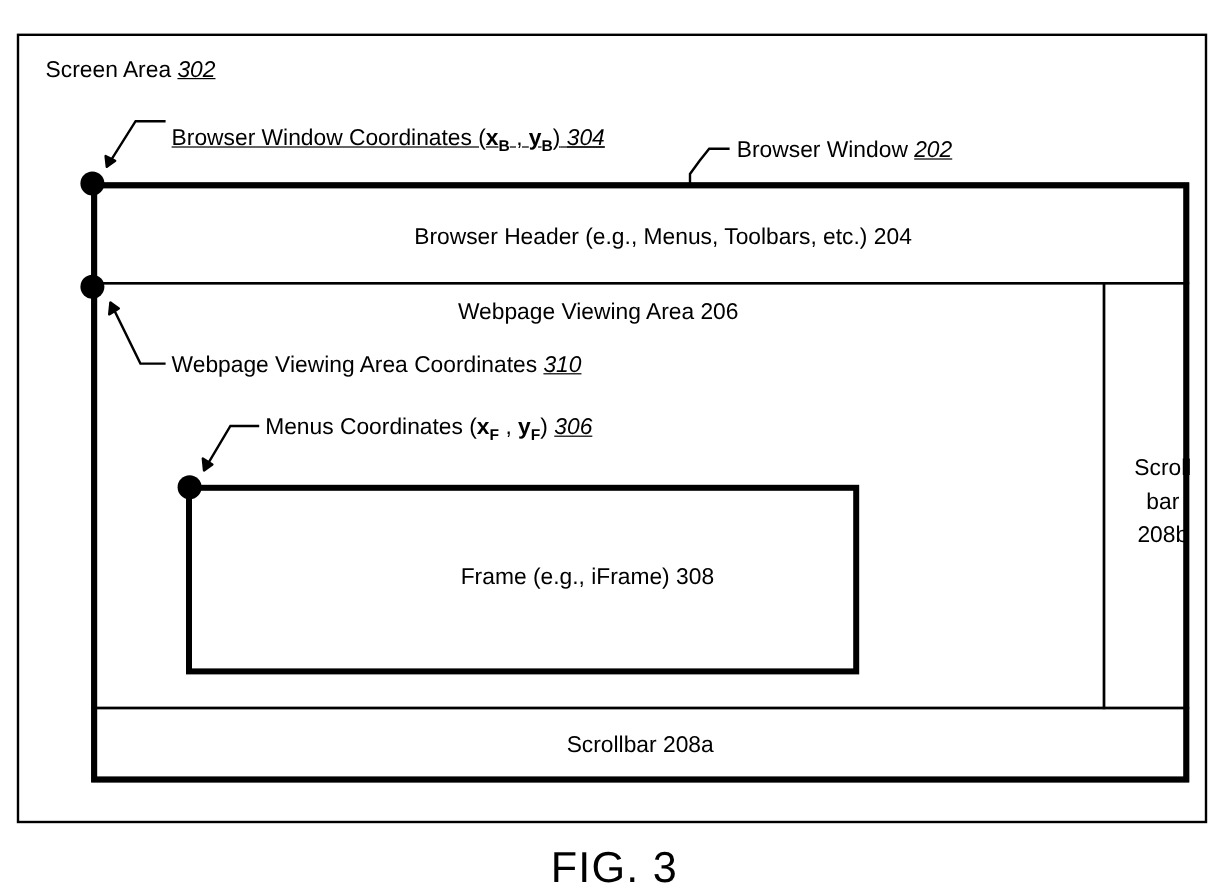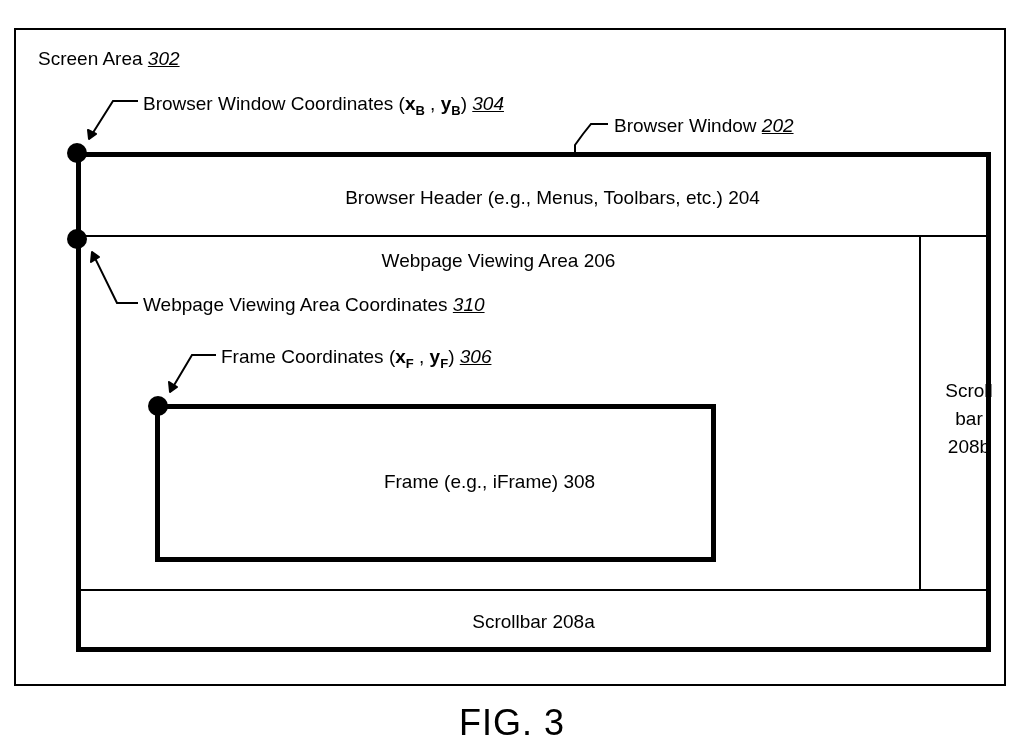--- a/index.html
+++ b/index.html
@@ -89,21 +89,21 @@
     font-style: italic;
     text-decoration: underline;
   }
   .centered {
     position: absolute;
     text-align: center;
     font-size: 19px;
     line-height: 23px;
   }
   .lbl-screen-area { left: 26px; top: 47px; margin-left: 12px; }
-  .lbl-browser-coords { left: 143px; top: 92px; }
+  .lbl-browser-coords { left: 143px; top: 104px; text-decoration: underline; }
   .lbl-browser-window { left: 614px; top: 114px; }
   .lbl-browser-header {
     left: 64px; top: 186px; width: 977px;
   }
   .lbl-viewing-area {
     left: 76px; top: 249px; width: 845px; text-align: center;
   }
   .lbl-viewing-coords { left: 143px; top: 293px; }
   .lbl-frame-coords { left: 221px; top: 345px; }
   .lbl-frame {
@@ -196,21 +196,21 @@
     <span>Webpage Viewing Area</span>
     <span class="ref">206</span>
   </div>
 
   <div class="label lbl-viewing-coords">
     <span>Webpage Viewing Area Coordinates</span>
     <span class="ref">310</span>
   </div>
 
   <div class="label lbl-frame-coords">
-    <span>Frame Coordinates (</span><span class="bold">x</span><sub class="bold">F</sub><span> , </span><span class="bold">y</span><sub class="bold">F</sub><span>)</span>
+    <span>Menus Coordinates (</span><span class="bold">x</span><sub class="bold">F</sub><span> , </span><span class="bold">y</span><sub class="bold">F</sub><span>)</span>
     <span class="ref">306</span>
   </div>
 
   <div class="centered lbl-frame">
     <span>Frame (e.g., iFrame)</span>
     <span class="ref">308</span>
   </div>
 
   <div class="centered lbl-scroll-v">
     <div>Scroll</div>

